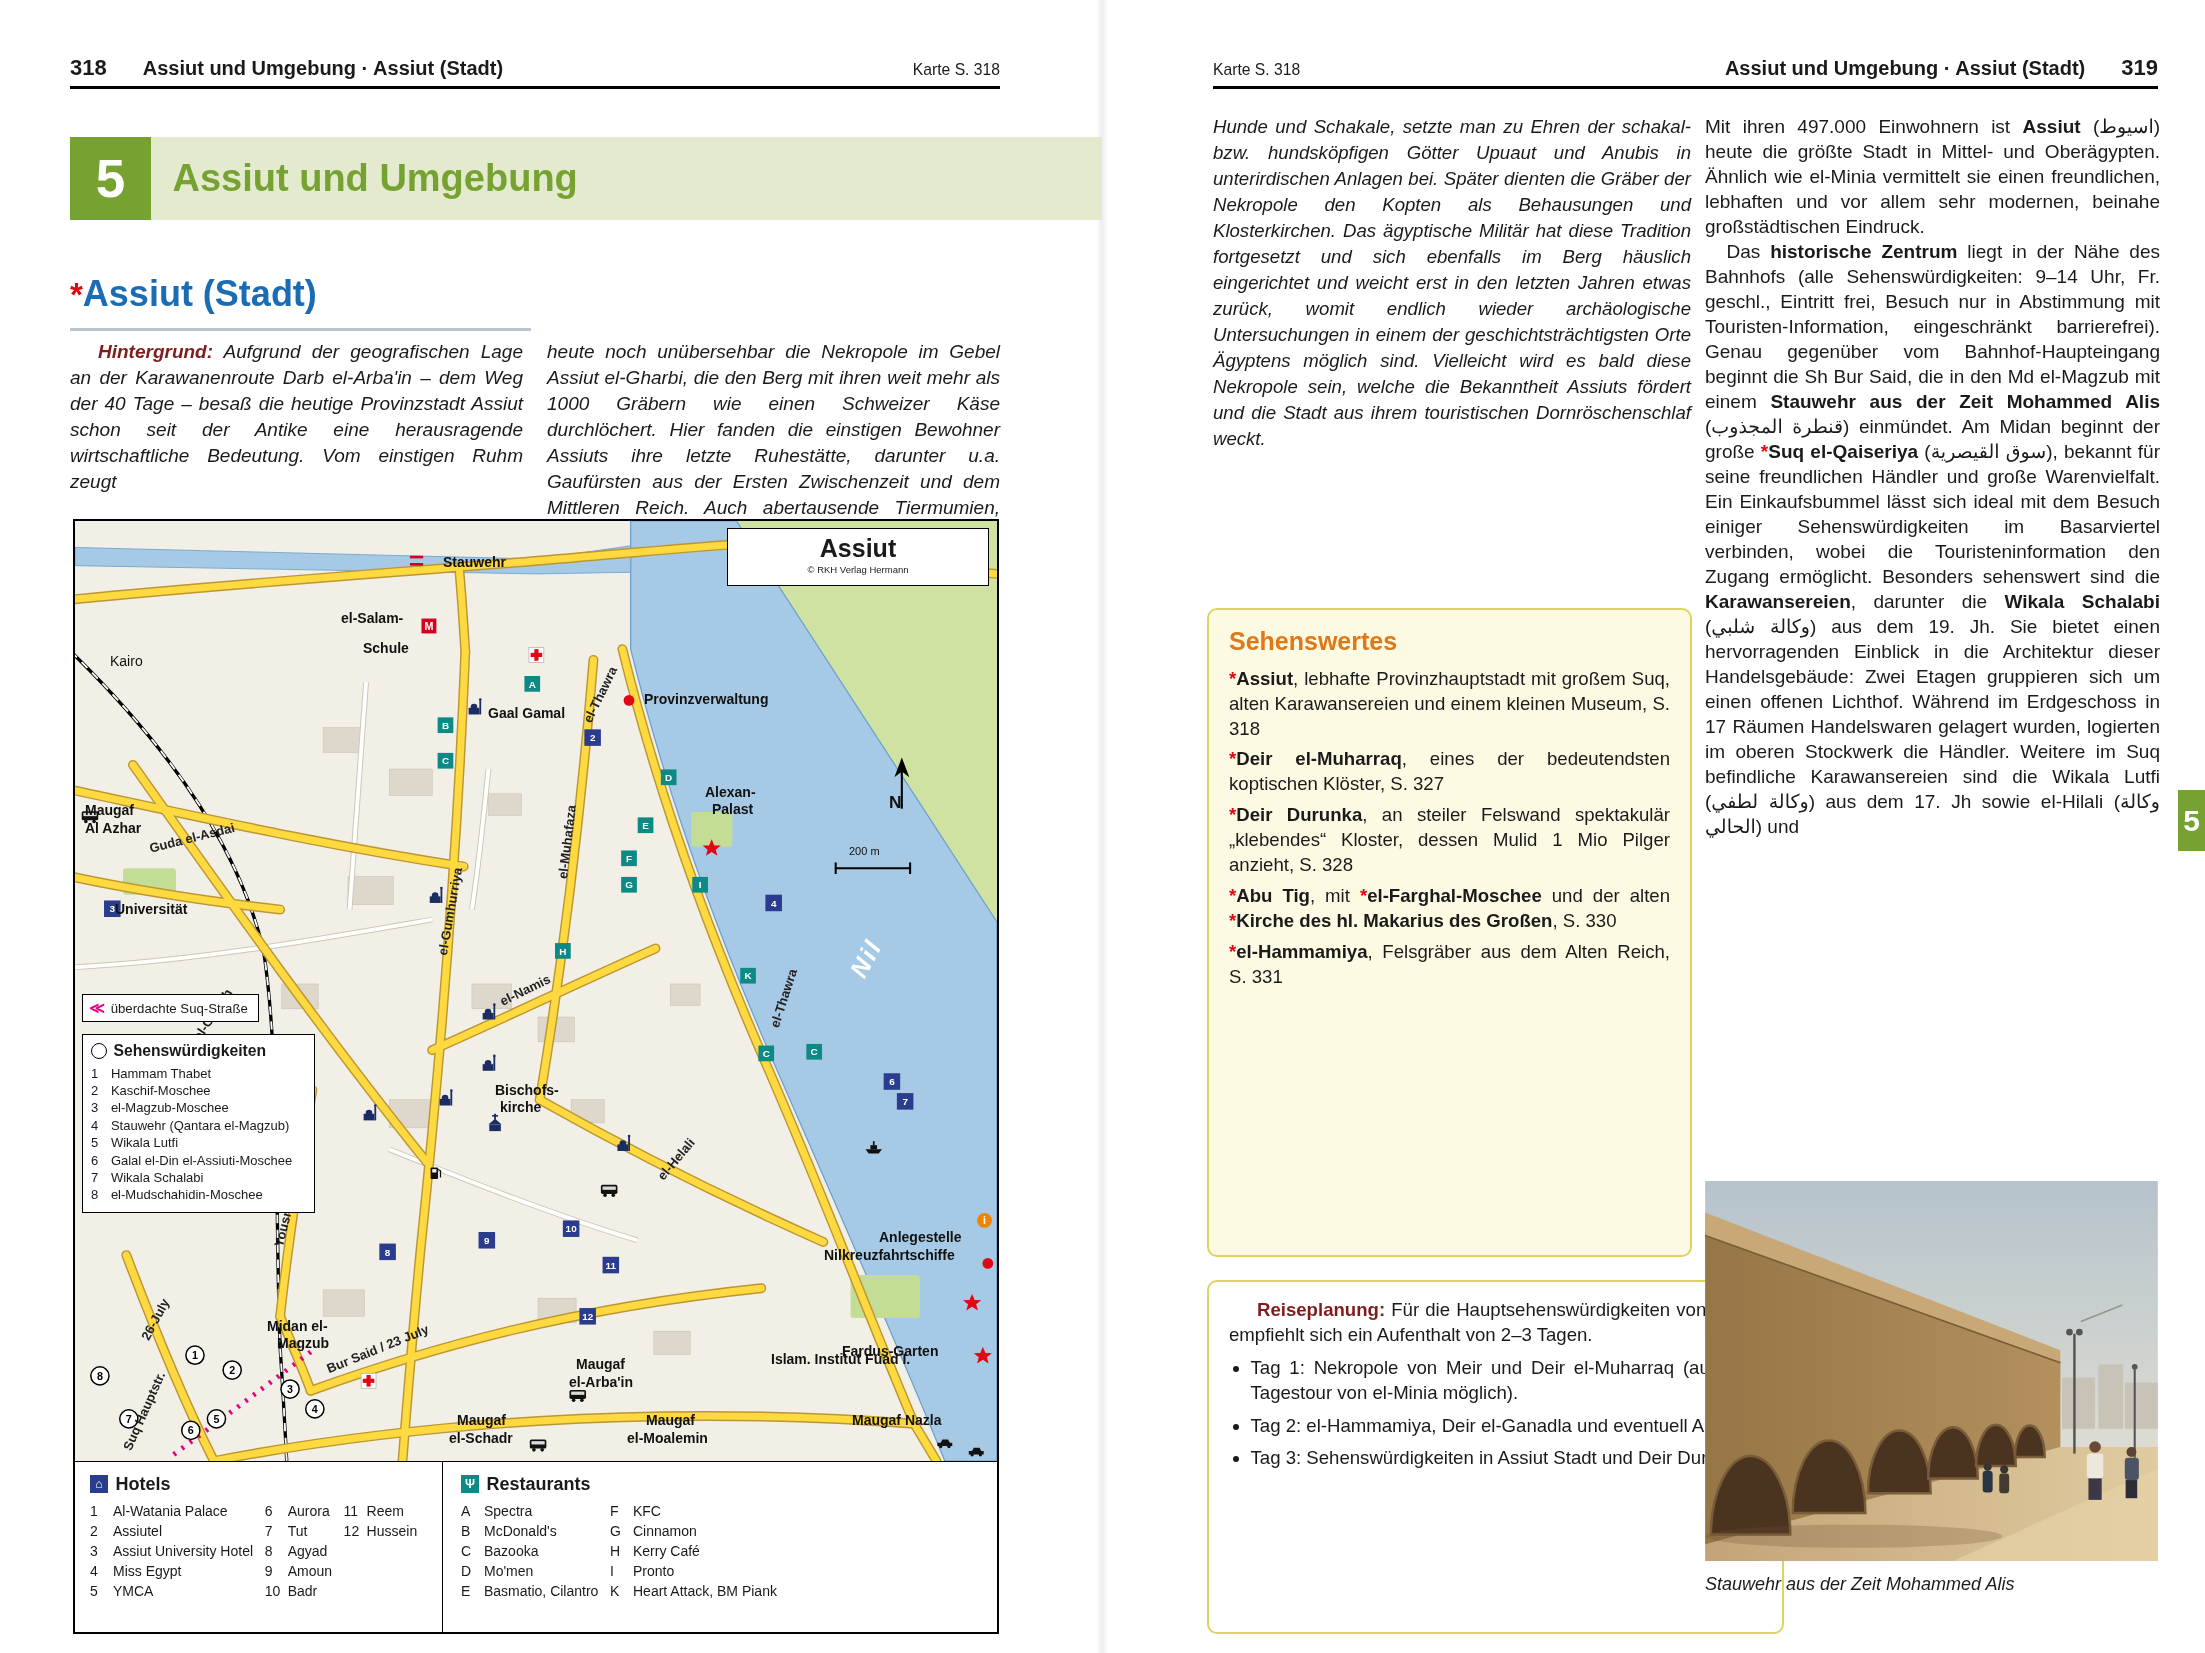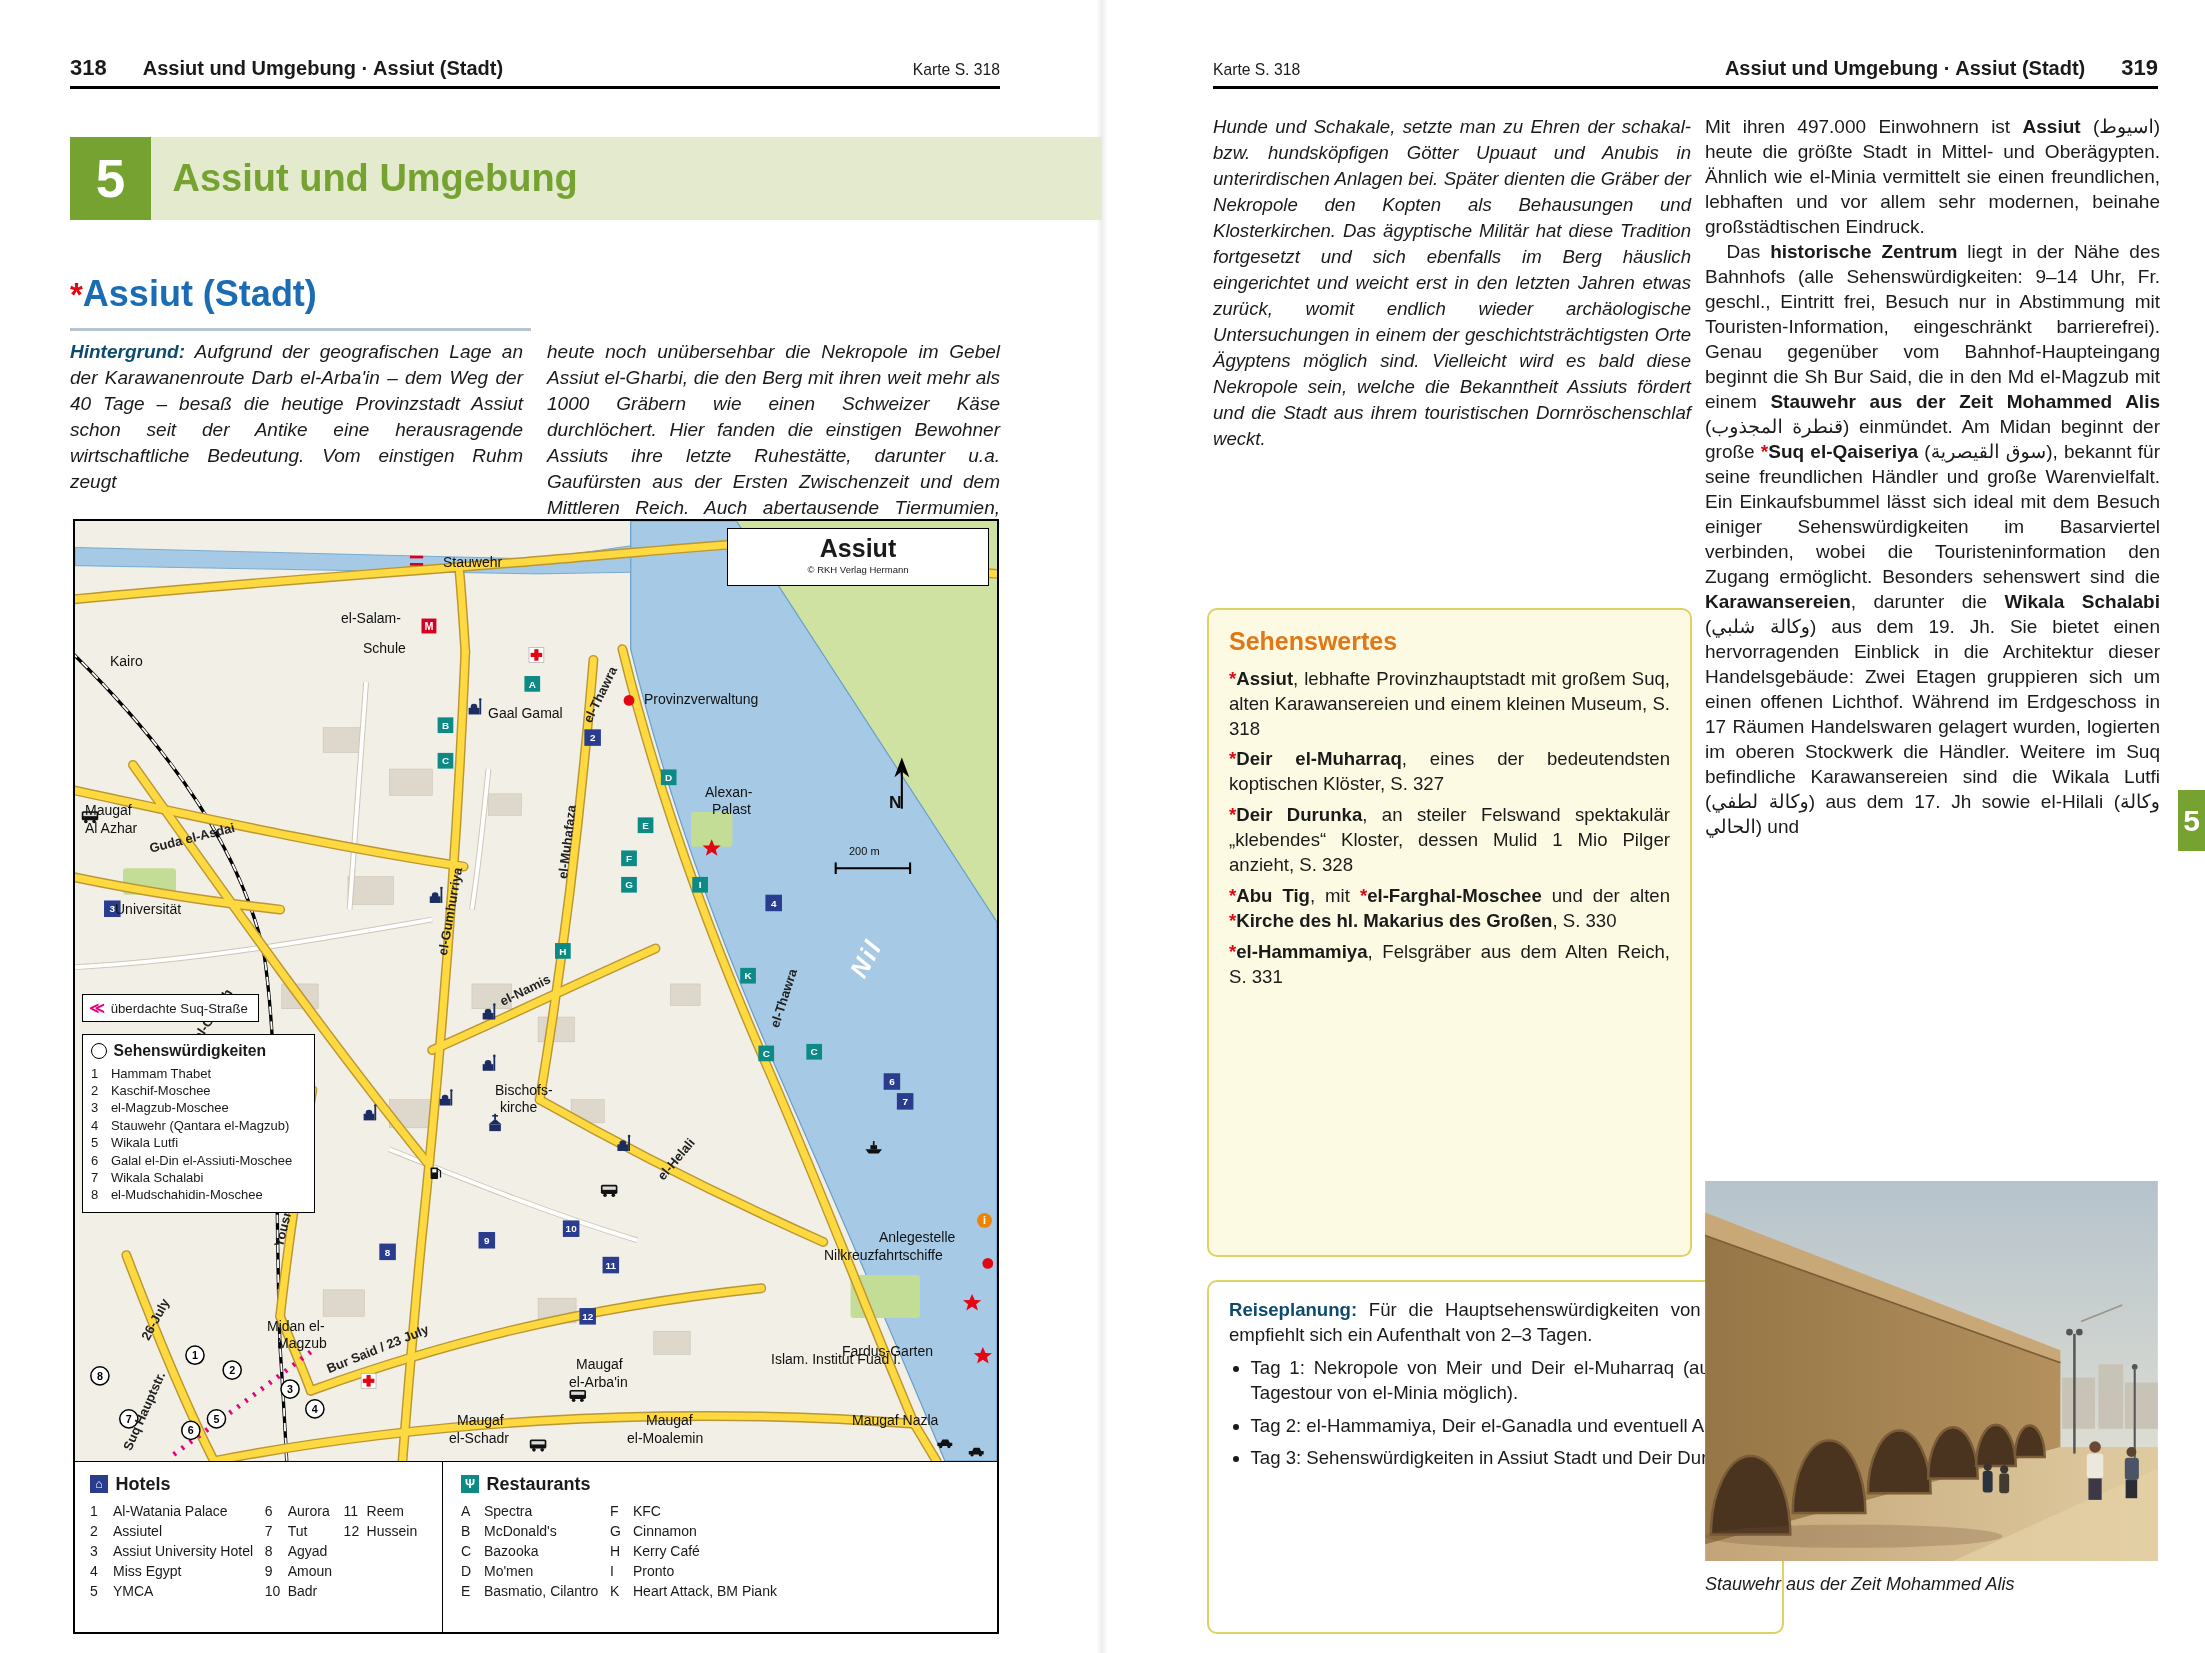--- a/index.html
+++ b/index.html
@@ -1,18 +1,18 @@
 <!DOCTYPE html>
 <html lang="de" style="font-size:13.2px"><head>
 <meta charset="utf-8">
 <style>
   html,body{margin:0;padding:0;width:2205px;height:1654px;overflow:hidden;background:#fff;
     font-family:"Liberation Sans",sans-serif;color:#1a1a1a;}
   .b{font-weight:700;}
-  .orange{color:#0c4a6e;}
+  .orange{color:#7f1d1d;margin-left:28px;}
   .star{color:#e30613;font-weight:700;}
   
   .phead{position:absolute;display:flex;align-items:baseline;}
   .folio{font-size:22px;font-weight:700;}
   .ptitle{font-size:20px;font-weight:700;}
   .pmapref{font-size:15.7px;}
   .phead-rule{position:absolute;height:2.5px;background:#000;}
   
   .banner{position:absolute;left:70px;top:137px;width:1032px;height:83px;display:flex;}
   .banner-num{width:81px;height:83px;background:#76a232;color:#fff;font-size:53px;font-weight:700;
@@ -29,21 +29,21 @@
   
   .map-box{position:absolute;left:73px;top:519px;width:922px;border:2.1px solid #000;background:#f2efe6;}
   .map-area{position:relative;width:922px;height:940px;overflow:hidden;}
   .map-area svg{position:absolute;left:0;top:0;}
   .rc{stroke:#bb9733;stroke-width:12;fill:none;stroke-linecap:round;}
   .rf{stroke:#ffd940;stroke-width:8.5;fill:none;stroke-linecap:round;}
   .mc{stroke:#cdc7b6;stroke-width:7;fill:none;}
   .mf{stroke:#ffffff;stroke-width:4.6;fill:none;}
   #map-label-layer{position:absolute;left:0;top:0;width:922px;height:940px;pointer-events:none;}
   .mlab{position:absolute;font-size:14px;line-height:1.15;color:#111;white-space:nowrap;transform-origin:0 0;}
-  .mlab.b{font-weight:400;}
+  .mlab.b{font-weight:700;}
   .mlab.st{font-weight:700;font-size:13px;color:#222;}
   .mlab.nil{font-size:25px;font-weight:700;font-style:italic;color:#fff;letter-spacing:2.5px;}
   .mlab.north{font-size:17.4px;font-weight:700;}
   .mlab.small{font-size:11px;}
   .map-title{position:absolute;left:652px;top:6.6px;width:262px;height:58px;background:#fff;border:1.7px solid #000;
     text-align:center;box-sizing:border-box;padding-top:5px;}
   .mt-name{font-size:25px;font-weight:700;}
   .mt-copy{font-size:9.5px;margin-top:1.7px;}
   .suq-box{position:absolute;left:6.6px;top:473px;width:177px;height:28px;background:#fff;border:1.7px solid #000;
     box-sizing:border-box;display:flex;align-items:center;gap:5.8px;padding:0 6.6px;font-size:13.2px;}

